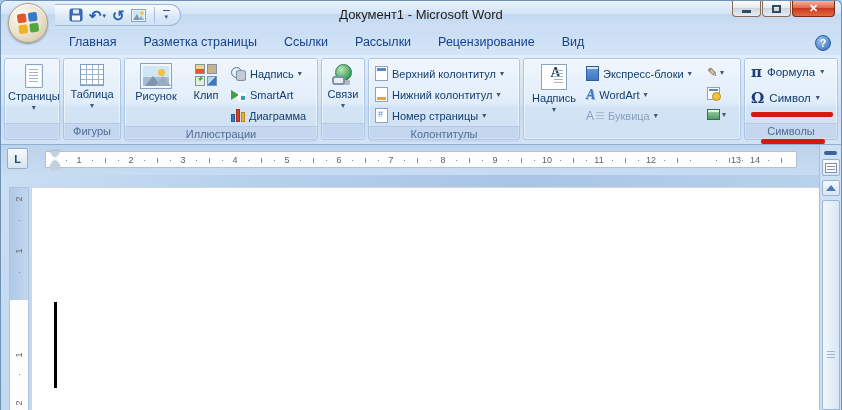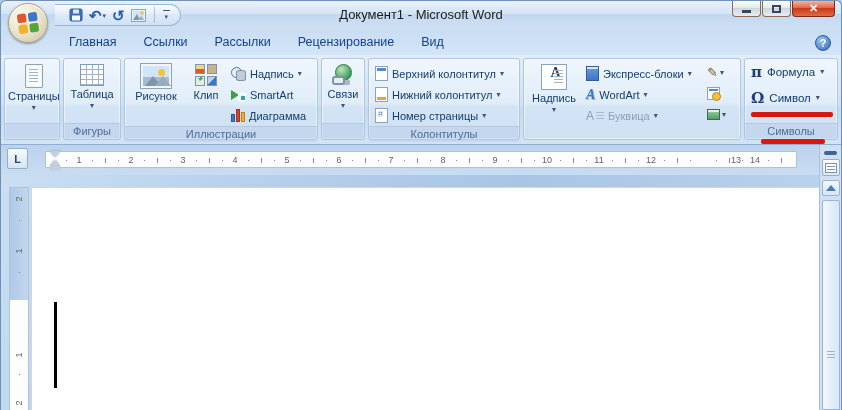--- a/index.html
+++ b/index.html
@@ -202,20 +202,21 @@
           <span class="maxbox"></span>
         </div>
       <div class="wbtn close">
           <span>✕</span>
         </div>
     </div>
   </div>
 
   <div class="tabrow">
     <div class="tab">Главная</div>
+    <div class="tab">Разметка страницы</div>
     <div class="tab">Ссылки</div>
     <div class="tab">Рассылки</div>
     <div class="tab">Рецензирование</div>
     <div class="tab">Вид</div>
     <div class="help-btn">?</div>
   </div>
 
   <div class="ribbon">
 
     <div class="group" style="width:56px">

